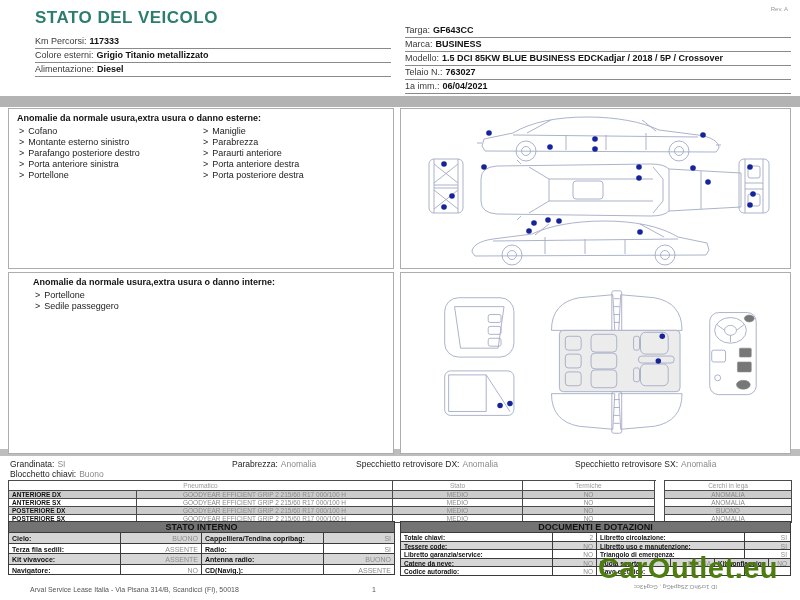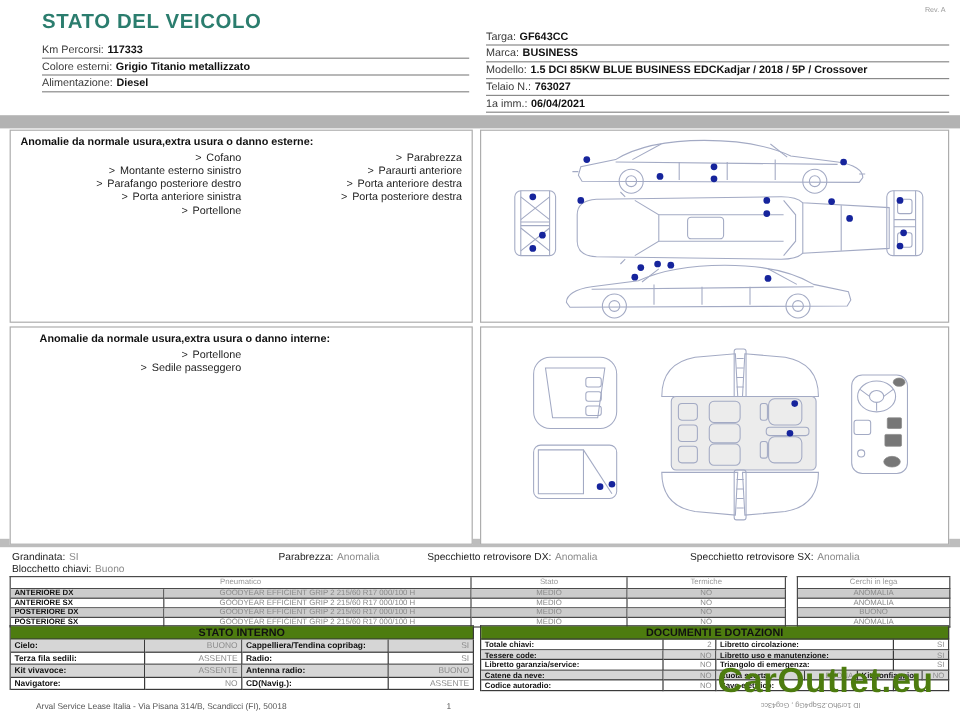--- a/index.html
+++ b/index.html
@@ -19,21 +19,21 @@
   .band1 { position:absolute; left:0; top:96px;  width:800px; height:11px; background:#b3b3b3; }
   .band2 { position:absolute; left:0; top:449px; width:800px; height:7px;  background:#bdbdbd; }
 
   
   .box { position:absolute; background:#fff; border:1px solid #adadad; }
   .box1 { left:8px;   top:108px; width:386px; height:161px; padding:4px 8px; }
   .box2 { left:400px; top:108px; width:391px; height:161px; }
   .box3 { left:8px;   top:272px; width:386px; height:182px; padding:4px 24px; }
   .box4 { left:400px; top:272px; width:391px; height:182px; }
   .sec-title { font-size:9px; font-weight:bold; color:#111; margin-bottom:3px; }
-  .cols { display:flex;text-align:right; }
+  .cols { display:flex; }
   .col { width:50%; }
   .li { font-size:9px; line-height:11px; color:#222; white-space:nowrap; }
   .li .b { margin:0 4px 0 2px; color:#222; }
 
   
   .summary { position:absolute; left:0; top:458px; width:800px; font-size:8.5px; }
   .sum-item { position:absolute; white-space:nowrap; }
   .sum-item .lbl { color:#222; }
   .sum-item .val { color:#8a8a8a; margin-left:3px; }
 
@@ -48,21 +48,21 @@
   .t-row.shade .t-cell { background:#cccccc; }
   .cerchi { position:absolute; left:664px; top:480px; width:128px; font-size:6.5px; border-top:1px solid #4a4a4a; border-left:1px solid #4a4a4a; }
   .c-cell { border-right:1px solid #4a4a4a; border-bottom:1px solid #4a4a4a; text-align:center; height:10px; line-height:9px; color:#999; overflow:hidden; }
   .c-row  { border-right:1px solid #4a4a4a; border-bottom:1px solid #4a4a4a; text-align:center; height:8px; line-height:8px; color:#8a8a8a; overflow:hidden; }
   .c-row.shade { background:#cccccc; }
 
   
   .btable { position:absolute; border-left:1px solid #3a3a3a; border-top:1px solid #3a3a3a; }
   .stato { left:8px; top:521px; width:387px; }
   .docs  { left:400px; top:521px; width:391px; }
-  .b-head { background:#4d7c0f; border-right:1px solid #3a3a3a; border-bottom:1px solid #3a3a3a; text-align:center; font-weight:bold; font-size:9px; height:11px; line-height:11px; color:#111; }
+  .b-head { background:#737373; border-right:1px solid #3a3a3a; border-bottom:1px solid #3a3a3a; text-align:center; font-weight:bold; font-size:9px; height:11px; line-height:11px; color:#111; }
   .s-row { display:grid; grid-template-columns:112px 81px 122px 71px; height:10.5px; font-size:7px; }
   .d-row { display:grid; grid-template-columns:152px 44px 148px 46px; height:8.6px; font-size:6.5px; }
   .d-row.wide { grid-template-columns:152px 44px 74px 44px 54px 22px; }
   .b-cell { border-right:1px solid #3a3a3a; border-bottom:1px solid #3a3a3a; overflow:hidden; line-height:8.5px; padding-top:1px; }
   .s-row .b-cell { line-height:9px; }
   .b-lbl { font-weight:bold; color:#111; padding-left:3px; }
   .b-val { color:#8c8c8c; text-align:right; padding-right:3px; }
   .s-row.shade .b-cell { background:#d6d6d6; }
   .d-row.shade .b-cell { background:#d6d6d6; }
 
@@ -106,20 +106,21 @@
     <div class="sec-title">Anomalie da normale usura,extra usura o danno esterne:</div>
     <div class="cols">
       <div class="col">
         <div class="li"><span class="b">&gt;</span><span>Cofano</span></div>
         <div class="li"><span class="b">&gt;</span><span>Montante esterno sinistro</span></div>
         <div class="li"><span class="b">&gt;</span><span>Parafango posteriore destro</span></div>
         <div class="li"><span class="b">&gt;</span><span>Porta anteriore sinistra</span></div>
         <div class="li"><span class="b">&gt;</span><span>Portellone</span></div>
       </div>
       <div class="col">
+        <div class="li"><span class="b">&gt;</span><span>Maniglie</span></div>
         <div class="li"><span class="b">&gt;</span><span>Parabrezza</span></div>
         <div class="li"><span class="b">&gt;</span><span>Paraurti anteriore</span></div>
         <div class="li"><span class="b">&gt;</span><span>Porta anteriore destra</span></div>
         <div class="li"><span class="b">&gt;</span><span>Porta posteriore destra</span></div>
       </div>
     </div>
   </div>
 
   <div class="box box2">
     <svg width="389" height="159" viewBox="0 0 389 159">

